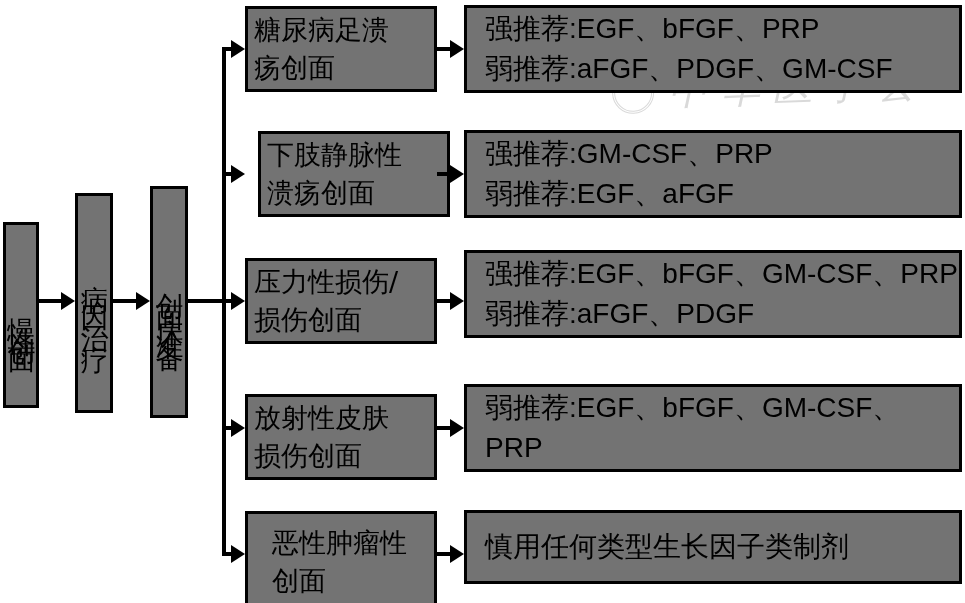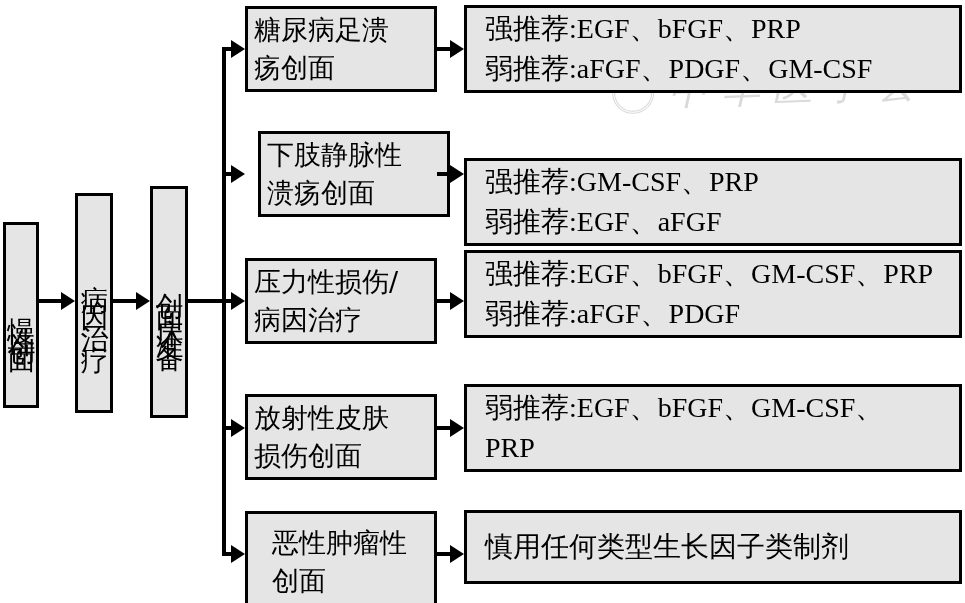--- a/index.html
+++ b/index.html
@@ -11,21 +11,21 @@
   }
   .canvas {
     position: relative;
     width: 965px; height: 603px;
     background: #ffffff;
     overflow: hidden;
   }
   .node {
     position: absolute;
     border: 3px solid #000;
-    background: #e5e5e5;
+    background: #737373;
     color: #000;
   }
   
   .vnode {
     writing-mode: vertical-rl;
     text-orientation: upright;
     display: flex;
     align-items: center;
     justify-content: center;
     font-size: 28px;
@@ -45,21 +45,21 @@
   
   .rec {
     left: 464px;
     width: 498px;
     font-size: 28px;
     line-height: 40px;
     display: flex;
     align-items: center;
     padding-left: 18px;
     white-space: pre-line;
-    font-family: Liberation Serif, serif;
+    font-family: Liberation Sans, sans-serif;
   }
   
   .hline {
     position: absolute;
     height: 4px;
     background: #000;
   }
   .vline {
     position: absolute;
     width: 4px;
@@ -131,35 +131,35 @@
   <div class="arrow-right" style="left:222px; top:172px; width:9px;"></div>
   <div class="arrow-right" style="left:222px; top:299px; width:9px;"></div>
   <div class="arrow-right" style="left:222px; top:426px; width:9px;"></div>
   <div class="arrow-right" style="left:222px; top:552px; width:9px;"></div>
 
   <div class="node cat" style="top:6px;   height:86px;">糖尿病足溃
 疡创面</div>
   <div class="node cat" style="top:131px; height:86px;margin-left:13px;">下肢静脉性
 溃疡创面</div>
   <div class="node cat" style="top:258px; height:86px;">压力性损伤/
-病因治疗</div>
+损伤创面</div>
   <div class="node cat" style="top:394px; height:86px;">放射性皮肤
 损伤创面</div>
   <div class="node cat" style="top:511px; height:102px;padding-left:24px;">恶性肿瘤性
 创面</div>
 
   <div class="arrow-right" style="left:437px; top:47px;  width:13px;"></div>
   <div class="arrow-right" style="left:437px; top:172px; width:13px;"></div>
   <div class="arrow-right" style="left:437px; top:299px; width:13px;"></div>
   <div class="arrow-right" style="left:437px; top:426px; width:13px;"></div>
   <div class="arrow-right" style="left:437px; top:552px; width:13px;"></div>
 
   <div class="node rec" style="top:5px;   height:88px;">强推荐:EGF、bFGF、PRP
 弱推荐:aFGF、PDGF、GM-CSF</div>
-  <div class="node rec" style="top:130px; height:88px;margin-top:28px;">强推荐:GM-CSF、PRP
+  <div class="node rec" style="top:130px; height:88px;">强推荐:GM-CSF、PRP
 弱推荐:EGF、aFGF</div>
   <div class="node rec" style="top:250px; height:88px;">强推荐:EGF、bFGF、GM-CSF、PRP
 弱推荐:aFGF、PDGF</div>
   <div class="node rec" style="top:384px; height:88px;">弱推荐:EGF、bFGF、GM-CSF、
 PRP</div>
   <div class="node rec" style="top:510px; height:74px;">慎用任何类型生长因子类制剂</div>
 
 </div>
 
 </body></html>

